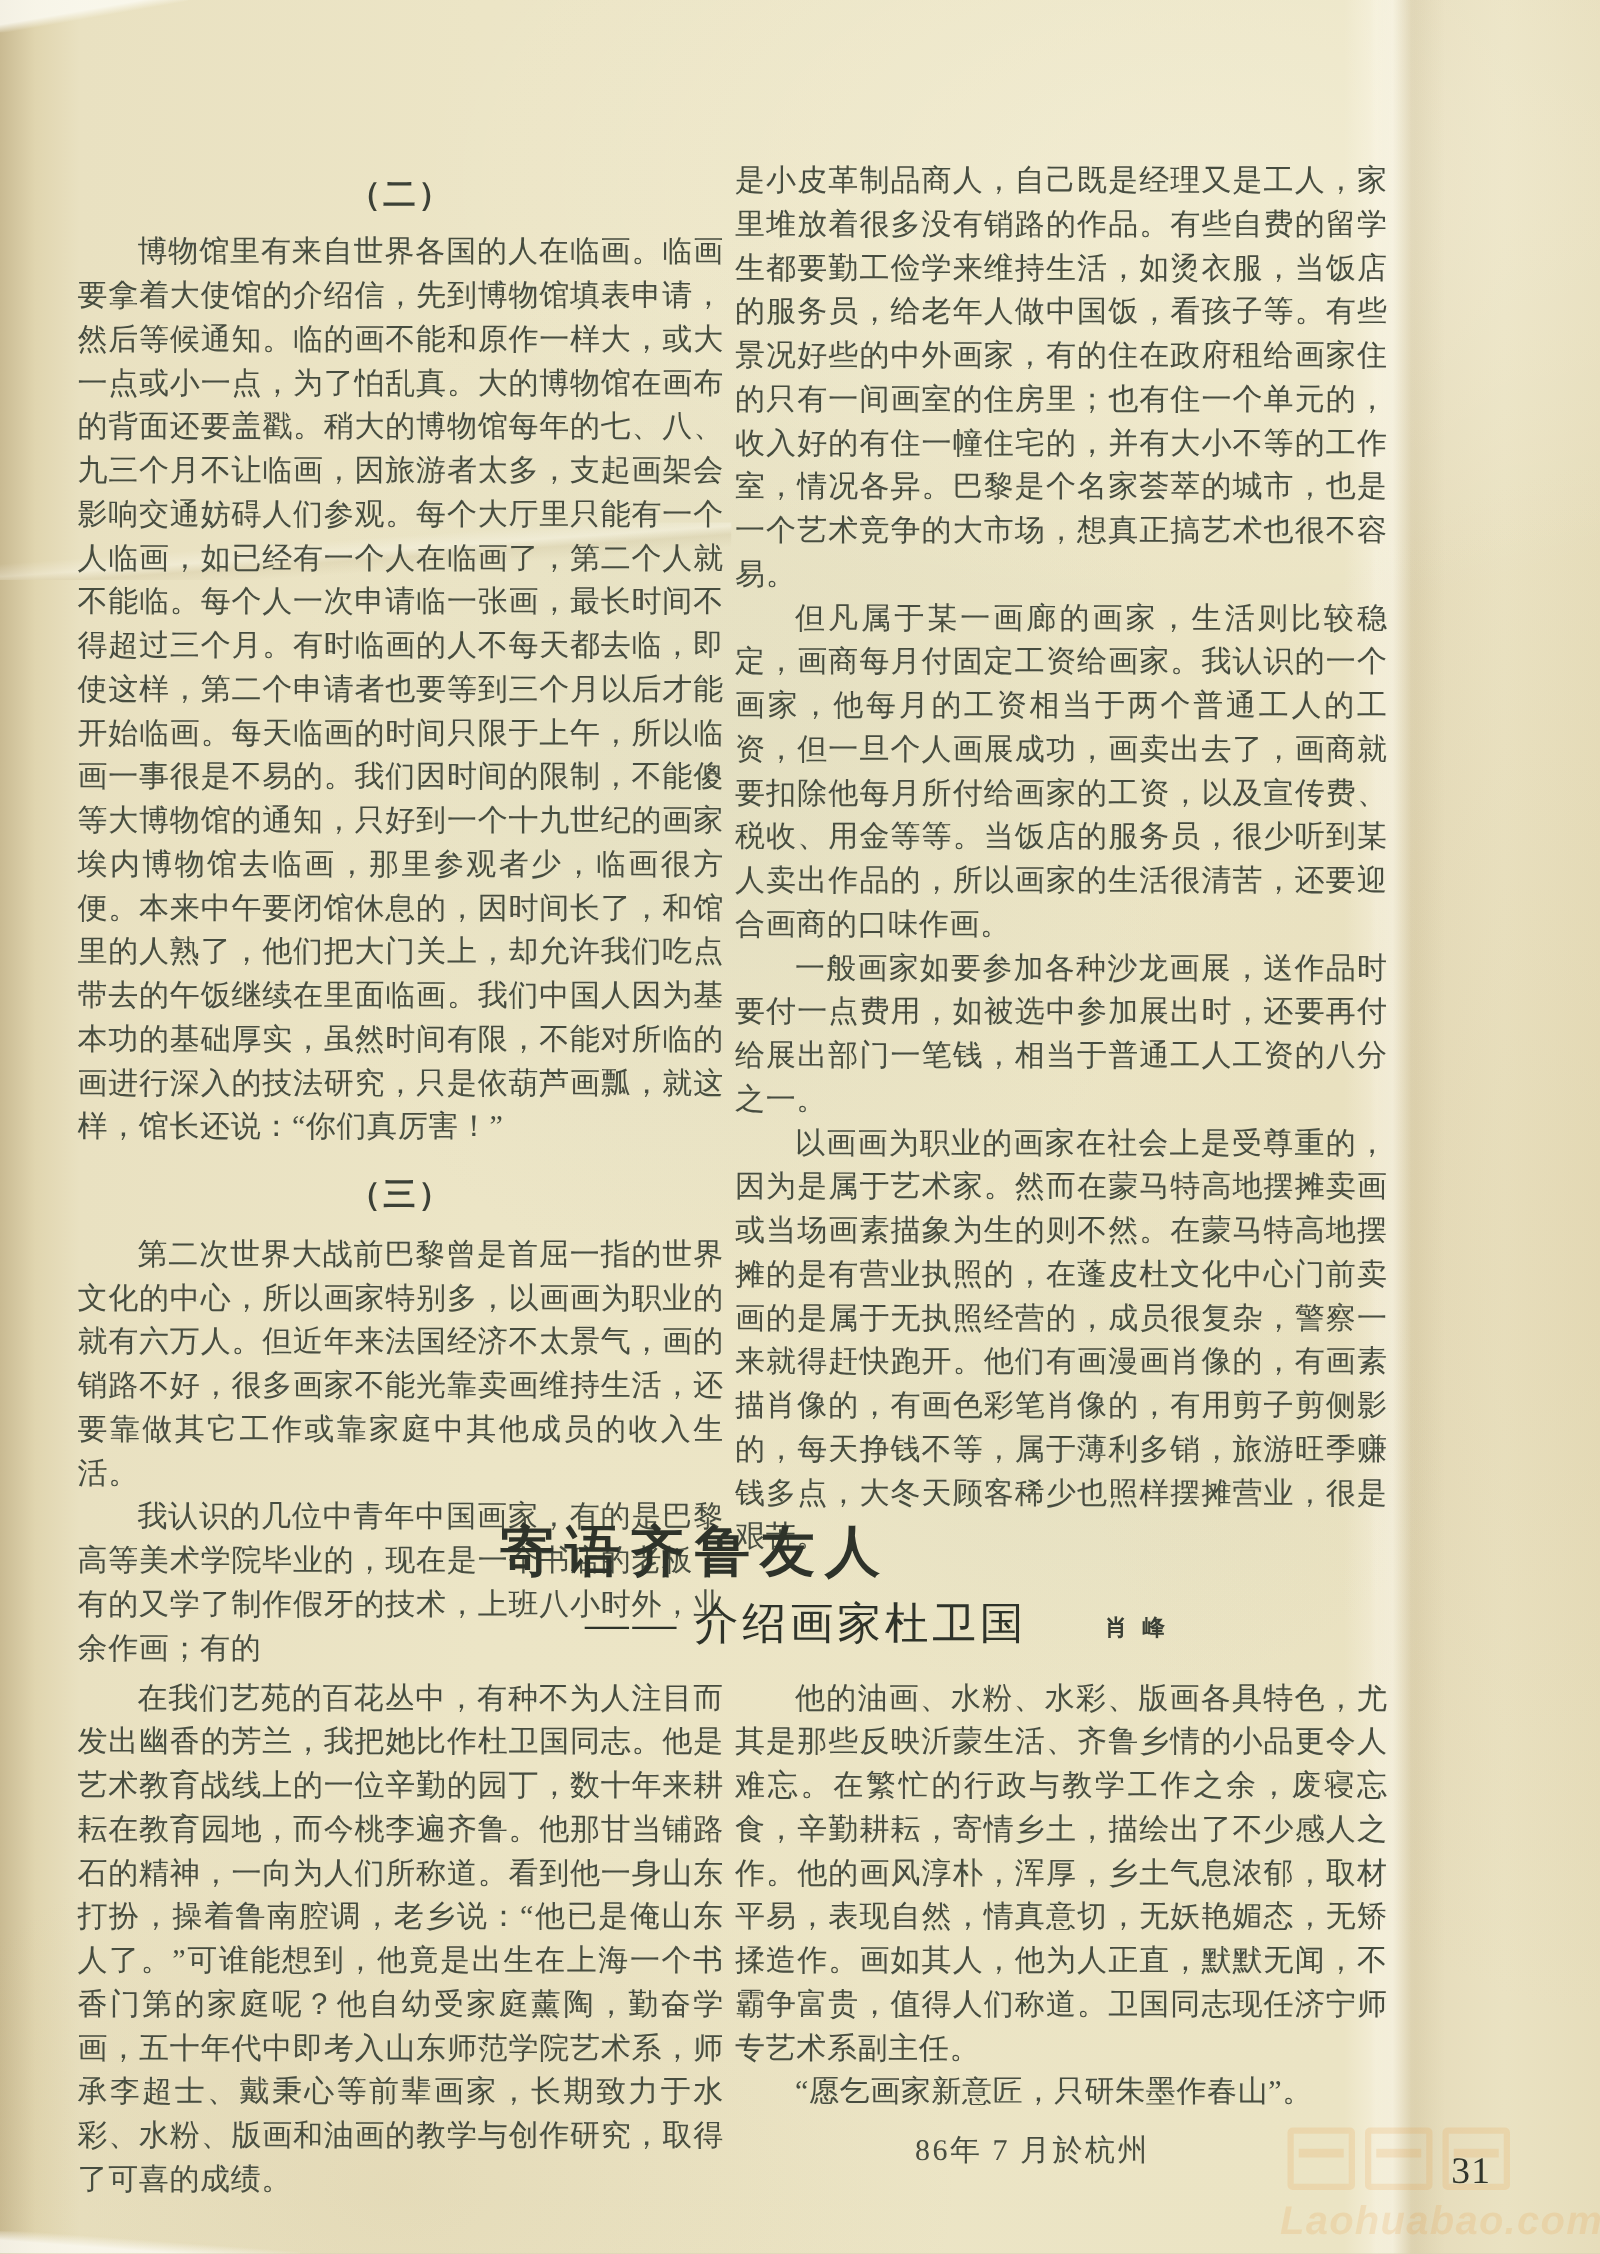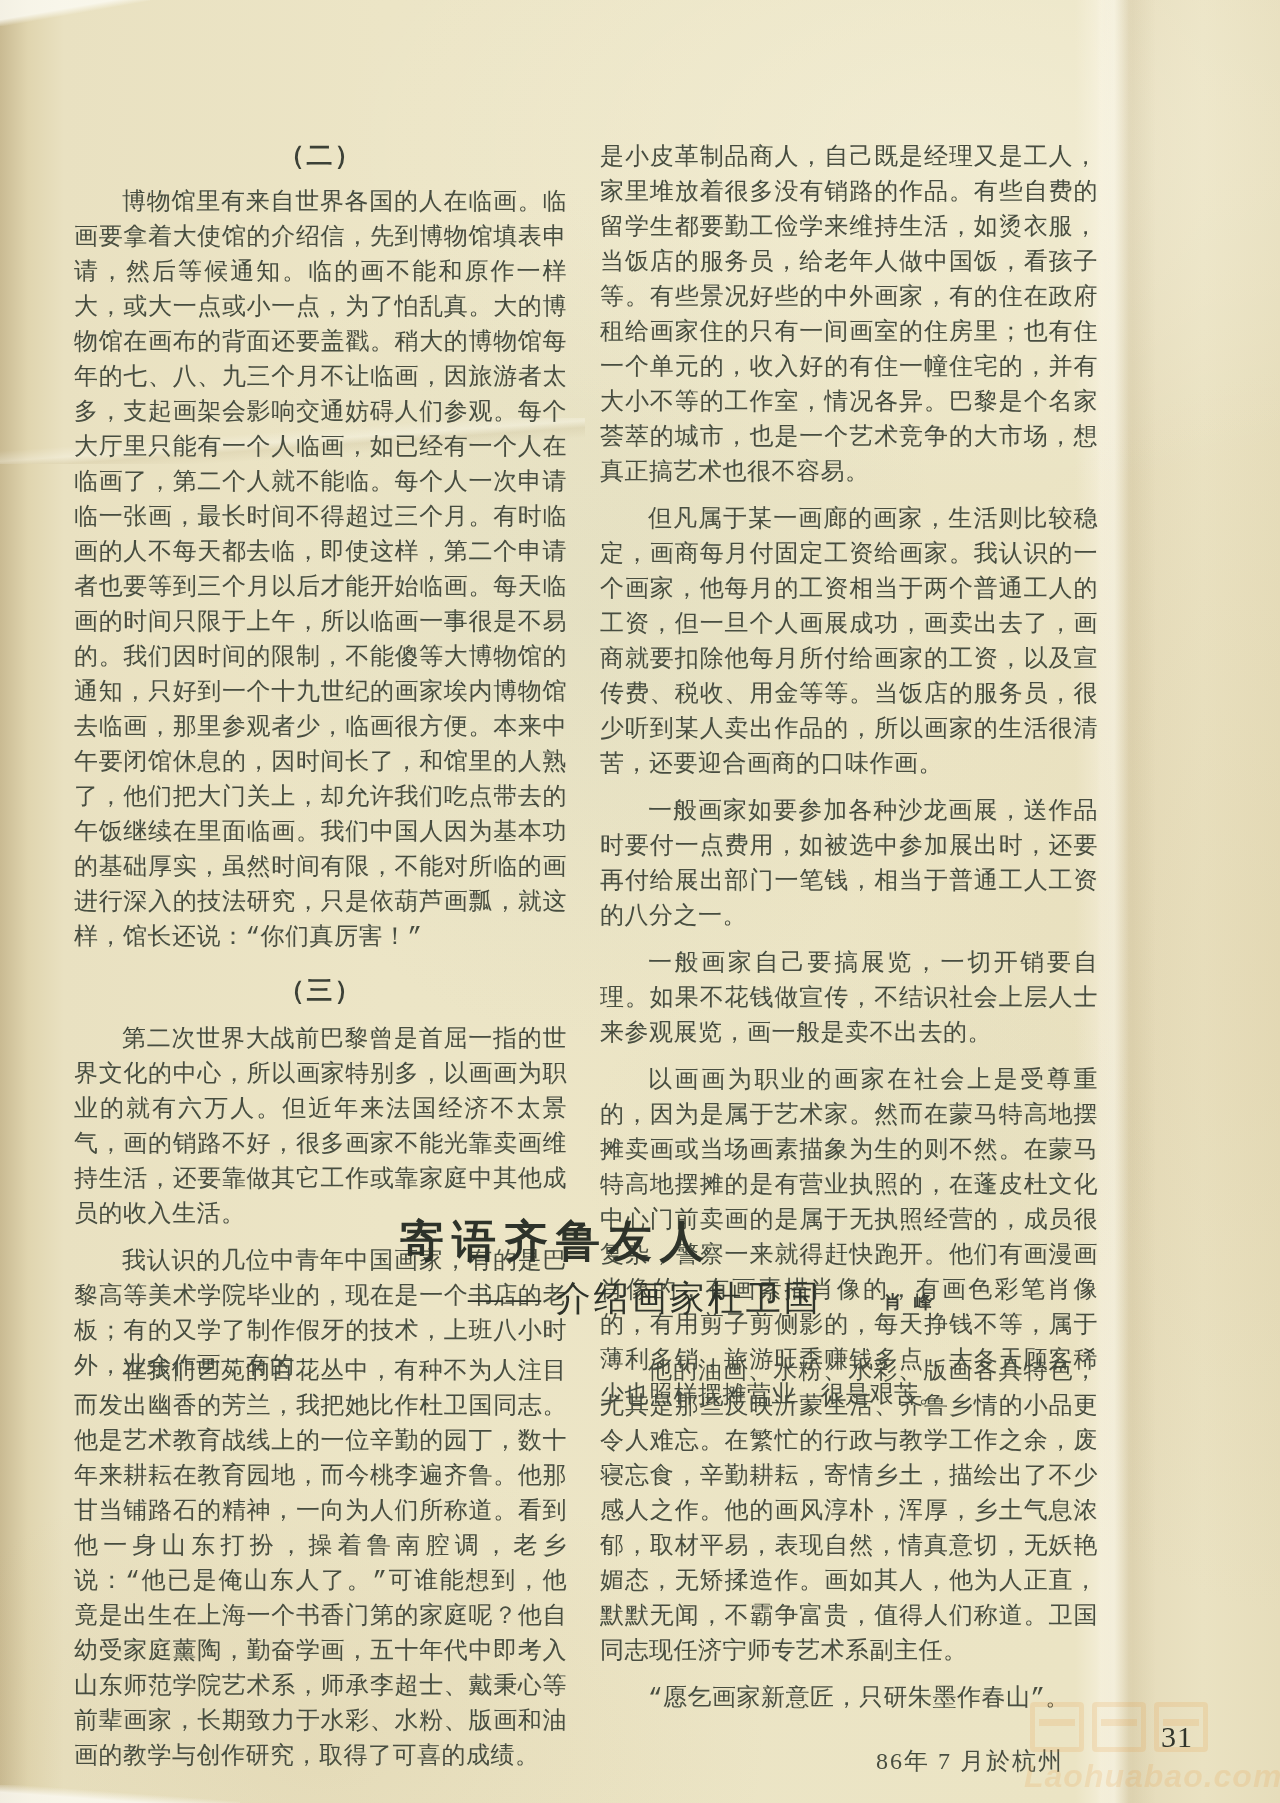--- a/index.html
+++ b/index.html
@@ -23,35 +23,35 @@
   .corner-tl{position:absolute;top:0;left:0;width:150px;height:26px;
     background:linear-gradient(to bottom right,#fbfaf2 0 38%,transparent 52%);opacity:.85;}
   .corner-bl{position:absolute;bottom:0;left:0;width:240px;height:18px;
     background:linear-gradient(to top right,#fcfbf5 0 30%,transparent 55%);opacity:.8;}
   .crease-h{position:absolute;left:0;top:418px;width:585px;height:46px;
     background:linear-gradient(176deg,transparent 38%,rgba(255,255,250,.30) 50%,rgba(150,130,80,.10) 58%,transparent 70%);}
   .crease-v{position:absolute;top:0;left:1096px;width:60px;height:100%;
     background:linear-gradient(90deg,transparent 0,rgba(255,255,248,.35) 30%,rgba(140,120,70,.10) 55%,transparent 100%);}
   
   .col{position:absolute;font-size:24px;line-height:35px;text-align:justify;text-justify:inter-character;letter-spacing:.5px;}
-  .col p{margin:12px;font-family:Liberation Mono, monospace;}
+  .col p{margin:0;}
   .col p.indent{text-indent:2em;}
   .top-left{left:62px;top:138px;width:517px;}
   .top-right{left:588px;top:128px;width:522px;}
   .bottom-left{left:62px;top:1342px;width:517px;}
   .bottom-right{left:588px;top:1342px;width:522px;}
   .section-heading{font-size:26px;font-weight:600;letter-spacing:2px;color:#3c4137;text-align:center;margin:0 0 12px 0;}
   .section-heading.mid{margin:18px 0 14px 0;}
   
   .main-title{position:absolute;left:388px;top:1206px;margin:12px;font-size:44px;line-height:48px;
     font-weight:bold;letter-spacing:8px;color:#2e332a;}
   .sub-title{position:absolute;left:468px;top:1278px;margin:0;font-size:35px;line-height:42px;
     font-weight:normal;letter-spacing:3px;color:#2e332a;}
   .author{position:absolute;left:884px;top:1290px;font-size:18px;font-weight:600;letter-spacing:12px;color:#3a3f35;}
-  .dateline{margin-top:28px;text-align:right;padding-right:46px;letter-spacing:2px;}
+  .dateline{margin-top:12px;text-align:center;padding-right:46px;letter-spacing:2px;}
   .page-number{position:absolute;left:1161px;top:1720px;font-size:30px;color:#31352b;letter-spacing:1px;}
   
   .watermark{position:absolute;right:-14px;bottom:8px;width:270px;color:#e8973a;opacity:.17;pointer-events:none;}
   .wm-blocks{display:flex;gap:8px;margin-left:6px;}
   .wm-block{width:44px;height:40px;border:5px solid #e8973a;border-radius:4px;position:relative;}
   .wm-block::after{content:"";position:absolute;left:4px;right:4px;top:12px;height:7px;background:#e8973a;}
   .wm-url{font-family:"Liberation Sans",sans-serif;font-style:italic;font-weight:bold;font-size:32px;margin-top:6px;letter-spacing:1px;}
 </style>
 </head>
 <body>
@@ -68,21 +68,20 @@
     <p class="indent">博物馆里有来自世界各国的人在临画。临画要拿着大使馆的介绍信，先到博物馆填表申请，然后等候通知。临的画不能和原作一样大，或大一点或小一点，为了怕乱真。大的博物馆在画布的背面还要盖戳。稍大的博物馆每年的七、八、九三个月不让临画，因旅游者太多，支起画架会影响交通妨碍人们参观。每个大厅里只能有一个人临画，如已经有一个人在临画了，第二个人就不能临。每个人一次申请临一张画，最长时间不得超过三个月。有时临画的人不每天都去临，即使这样，第二个申请者也要等到三个月以后才能开始临画。每天临画的时间只限于上午，所以临画一事很是不易的。我们因时间的限制，不能傻等大博物馆的通知，只好到一个十九世纪的画家埃内博物馆去临画，那里参观者少，临画很方便。本来中午要闭馆休息的，因时间长了，和馆里的人熟了，他们把大门关上，却允许我们吃点带去的午饭继续在里面临画。我们中国人因为基本功的基础厚实，虽然时间有限，不能对所临的画进行深入的技法研究，只是依葫芦画瓢，就这样，馆长还说：“你们真厉害！”</p>
     <h3 class="section-heading mid">（三）</h3>
     <p class="indent">第二次世界大战前巴黎曾是首屈一指的世界文化的中心，所以画家特别多，以画画为职业的就有六万人。但近年来法国经济不太景气，画的销路不好，很多画家不能光靠卖画维持生活，还要靠做其它工作或靠家庭中其他成员的收入生活。</p>
     <p class="indent">我认识的几位中青年中国画家，有的是巴黎高等美术学院毕业的，现在是一个书店的老板；有的又学了制作假牙的技术，上班八小时外，业余作画；有的</p>
   </section>
 
   <section class="col top-right">
     <p>是小皮革制品商人，自己既是经理又是工人，家里堆放着很多没有销路的作品。有些自费的留学生都要勤工俭学来维持生活，如烫衣服，当饭店的服务员，给老年人做中国饭，看孩子等。有些景况好些的中外画家，有的住在政府租给画家住的只有一间画室的住房里；也有住一个单元的，收入好的有住一幢住宅的，并有大小不等的工作室，情况各异。巴黎是个名家荟萃的城市，也是一个艺术竞争的大市场，想真正搞艺术也很不容易。</p>
     <p class="indent">但凡属于某一画廊的画家，生活则比较稳定，画商每月付固定工资给画家。我认识的一个画家，他每月的工资相当于两个普通工人的工资，但一旦个人画展成功，画卖出去了，画商就要扣除他每月所付给画家的工资，以及宣传费、税收、用金等等。当饭店的服务员，很少听到某人卖出作品的，所以画家的生活很清苦，还要迎合画商的口味作画。</p>
     <p class="indent">一般画家如要参加各种沙龙画展，送作品时要付一点费用，如被选中参加展出时，还要再付给展出部门一笔钱，相当于普通工人工资的八分之一。</p>
-    <p class="indent">一般画家自己要搞展览，一切开销要自理。如果不花钱做宣传，不结识社会上层人士来参观展览，画一般是卖不出去的。</p>
     <p class="indent">以画画为职业的画家在社会上是受尊重的，因为是属于艺术家。然而在蒙马特高地摆摊卖画或当场画素描象为生的则不然。在蒙马特高地摆摊的是有营业执照的，在蓬皮杜文化中心门前卖画的是属于无执照经营的，成员很复杂，警察一来就得赶快跑开。他们有画漫画肖像的，有画素描肖像的，有画色彩笔肖像的，有用剪子剪侧影的，每天挣钱不等，属于薄利多销，旅游旺季赚钱多点，大冬天顾客稀少也照样摆摊营业，很是艰苦。</p>
   </section>
 
   <h1 class="main-title">寄语齐鲁友人</h1>
   <h2 class="sub-title">—— 介绍画家杜卫国</h2>
   <span class="author">肖峰</span>
 
   <section class="col bottom-left">
     <p class="indent">在我们艺苑的百花丛中，有种不为人注目而发出幽香的芳兰，我把她比作杜卫国同志。他是艺术教育战线上的一位辛勤的园丁，数十年来耕耘在教育园地，而今桃李遍齐鲁。他那甘当铺路石的精神，一向为人们所称道。看到他一身山东打扮，操着鲁南腔调，老乡说：“他已是俺山东人了。”可谁能想到，他竟是出生在上海一个书香门第的家庭呢？他自幼受家庭薰陶，勤奋学画，五十年代中即考入山东师范学院艺术系，师承李超士、戴秉心等前辈画家，长期致力于水彩、水粉、版画和油画的教学与创作研究，取得了可喜的成绩。</p>
   </section>

